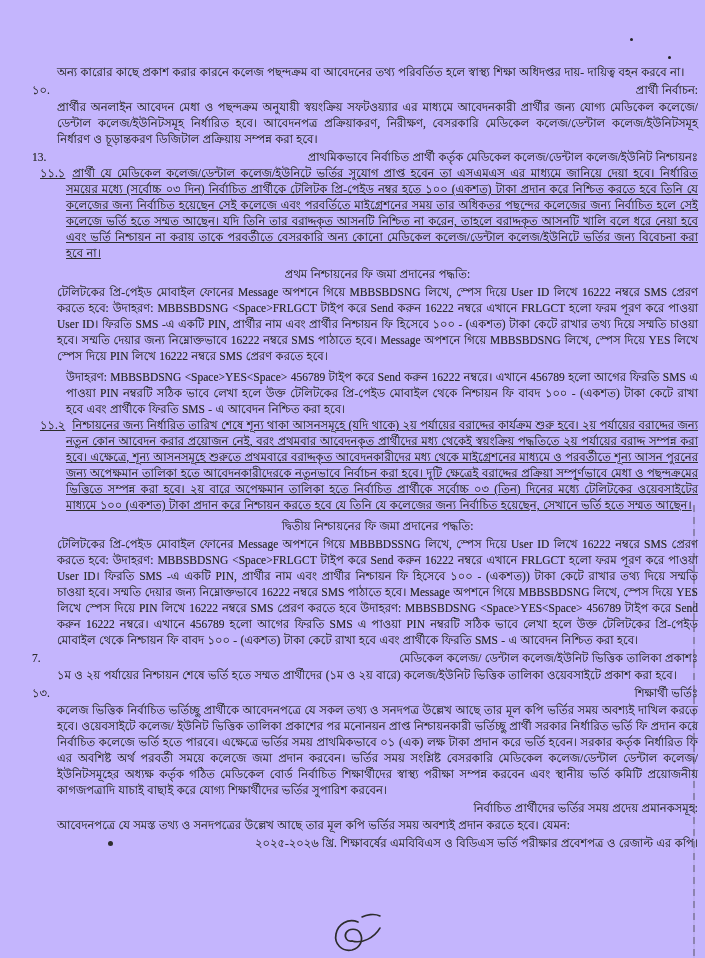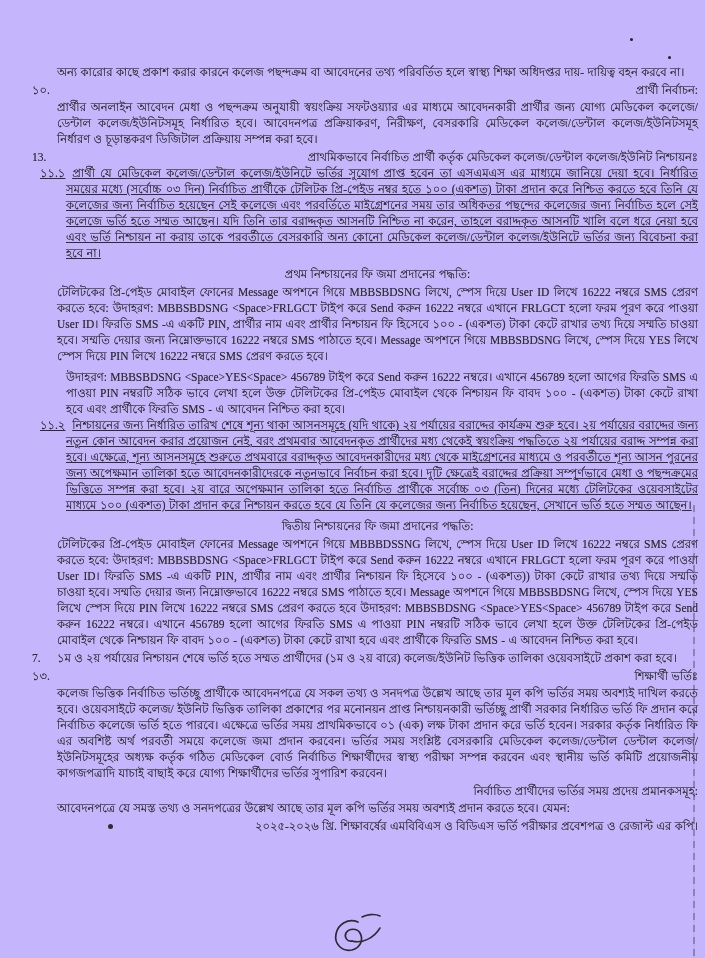--- a/index.html
+++ b/index.html
@@ -76,20 +76,21 @@
     <p class="fee-body">টেলিটকের প্রি-পেইড মোবাইল ফোনের Message অপশনে গিয়ে MBBSBDSNG লিখে, স্পেস দিয়ে User ID লিখে 16222 নম্বরে SMS  প্রেরণ করতে হবে: উদাহরণ: MBBSBDSNG &lt;Space&gt;FRLGCT টাইপ করে Send করুন 16222 নম্বরে  এখানে FRLGCT হলো ফরম  পূরণ করে পাওয়া User ID। ফিরতি SMS -এ একটি PIN, প্রার্থীর নাম এবং প্রার্থীর নিশ্চায়ন ফি হিসেবে ১০০ - (একশত) টাকা কেটে রাখার তথ্য দিয়ে সম্মতি চাওয়া হবে। সম্মতি দেয়ার জন্য নিম্নোক্তভাবে 16222 নম্বরে SMS পাঠাতে হবে। Message অপশনে গিয়ে MBBSBDSNG লিখে, স্পেস দিয়ে YES লিখে স্পেস দিয়ে PIN লিখে 16222 নম্বরে SMS প্রেরণ করতে হবে।</p>
     <p class="example">উদাহরণ: MBBSBDSNG &lt;Space&gt;YES&lt;Space&gt; 456789 টাইপ করে Send করুন 16222 নম্বরে। এখানে 456789 হলো আগের ফিরতি SMS এ পাওয়া PIN নম্বরটি সঠিক ভাবে লেখা হলে উক্ত টেলিটকের প্রি-পেইড মোবাইল থেকে নিশ্চায়ন ফি বাবদ ১০০ - (একশত) টাকা কেটে রাখা হবে এবং প্রার্থীকে ফিরতি SMS - এ আবেদন নিশ্চিত করা হবে।</p>
 
     <p class="subitem"><span class="num">১১.২</span><span>নিশ্চায়নের জন্য নির্ধারিত তারিখ শেষে শূন্য থাকা আসনসমূহে (যদি থাকে) ২য় পর্যায়ের বরাদ্দের কার্যক্রম শুরু হবে। ২য় পর্যায়ের বরাদ্দের জন্য নতুন কোন আবেদন করার প্রয়োজন নেই, বরং প্রথমবার আবেদনকৃত প্রার্থীদের মধ্য থেকেই স্বয়ংক্রিয় পদ্ধতিতে ২য় পর্যায়ের বরাদ্দ সম্পন্ন করা হবে। এক্ষেত্রে, শূন্য আসনসমূহে শুরুতে প্রথমবারে বরাদ্দকৃত আবেদনকারীদের মধ্য থেকে মাইগ্রেশনের মাধ্যমে ও পরবর্তীতে শূন্য আসন পুরনের জন্য অপেক্ষমান তালিকা হতে আবেদনকারীদেরকে নতুনভাবে নির্বাচন করা হবে। দুটি ক্ষেত্রেই বরাদ্দের প্রক্রিয়া সম্পূর্ণভাবে মেধা ও পছন্দক্রমের ভিত্তিতে সম্পন্ন করা হবে। ২য় বারে অপেক্ষমান তালিকা হতে নির্বাচিত প্রার্থীকে সর্বোচ্চ ০৩ (তিন) দিনের মধ্যে টেলিটকের ওয়েবসাইটের মাধ্যমে ১০০ (একশত) টাকা প্রদান করে নিশ্চায়ন করতে হবে যে তিনি যে কলেজের জন্য নির্বাচিত হয়েছেন, সেখানে ভর্তি হতে সম্মত আছেন।</span></p>
 
     <p class="fee-head u">দ্বিতীয় নিশ্চায়নের ফি জমা প্রদানের পদ্ধতি:</p>
     <p class="fee-body">টেলিটকের প্রি-পেইড মোবাইল ফোনের Message অপশনে গিয়ে MBBBDSSNG লিখে, স্পেস দিয়ে User ID লিখে 16222 নম্বরে SMS  প্রেরণ করতে হবে: উদাহরণ: MBBSBDSNG &lt;Space&gt;FRLGCT টাইপ করে Send করুন 16222 নম্বরে  এখানে FRLGCT হলো ফরম পূরণ করে পাওয়া User ID। ফিরতি SMS -এ একটি PIN, প্রার্থীর নাম এবং প্রার্থীর নিশ্চায়ন ফি হিসেবে ১০০ - (একশত)) টাকা কেটে রাখার তথ্য দিয়ে সম্মতি চাওয়া হবে। সম্মতি দেয়ার জন্য নিম্নোক্তভাবে 16222 নম্বরে SMS পাঠাতে হবে। Message অপশনে গিয়ে MBBSBDSNG লিখে, স্পেস দিয়ে YES লিখে স্পেস দিয়ে PIN লিখে 16222 নম্বরে SMS প্রেরণ করতে হবে উদাহরণ: MBBSBDSNG &lt;Space&gt;YES&lt;Space&gt; 456789 টাইপ করে Send করুন 16222 নম্বরে। এখানে 456789 হলো আগের ফিরতি SMS এ পাওয়া PIN নম্বরটি সঠিক ভাবে লেখা হলে উক্ত টেলিটকের প্রি-পেইড মোবাইল থেকে নিশ্চায়ন ফি বাবদ ১০০ - (একশত) টাকা কেটে রাখা হবে এবং প্রার্থীকে ফিরতি SMS - এ আবেদন নিশ্চিত করা হবে।</p>
 
     <div class="sec-head">
       <span class="num">7.</span>
+      <span class="u">মেডিকেল কলেজ/ ডেন্টাল কলেজ/ইউনিট ভিত্তিক তালিকা প্রকাশঃ</span>
     </div>
     <p class="sec-body">১ম ও ২য় পর্যায়ের নিশ্চায়ন শেষে ভর্তি হতে সম্মত প্রার্থীদের (১ম ও ২য় বারে) কলেজ/ইউনিট ভিত্তিক তালিকা ওয়েবসাইটে প্রকাশ করা হবে।</p>
 
     <div class="sec-head">
       <span class="num">১৩.</span>
       <span class="u">শিক্ষার্থী ভর্তিঃ</span>
     </div>
     <p class="sec-body">কলেজ ভিত্তিক নির্বাচিত ভর্তিচ্ছু প্রার্থীকে আবেদনপত্রে যে সকল তথ্য ও সনদপত্র উল্লেখ আছে তার মূল কপি ভর্তির সময় অবশ্যই দাখিল করতে হবে। ওয়েবসাইটে কলেজ/ ইউনিট ভিত্তিক তালিকা প্রকাশের পর মনোনয়ন প্রাপ্ত নিশ্চায়নকারী ভর্তিচ্ছু প্রার্থী সরকার নির্ধারিত  ভর্তি ফি প্রদান করে নির্বাচিত কলেজে ভর্তি হতে পারবে। এক্ষেত্রে ভর্তির সময় প্রাথমিকভাবে ০১ (এক) লক্ষ টাকা প্রদান করে ভর্তি হবেন। সরকার কর্তৃক নির্ধারিত ফি এর  অবশিষ্ট  অর্থ  পরবর্তী  সময়ে  কলেজে  জমা  প্রদান  করবেন।  ভর্তির  সময়  সংশ্লিষ্ট  বেসরকারি  মেডিকেল  কলেজ/ডেন্টাল  ডেন্টাল কলেজ/ইউনিটসমূহের অধ্যক্ষ কর্তৃক গঠিত মেডিকেল বোর্ড নির্বাচিত শিক্ষার্থীদের স্বাস্থ্য পরীক্ষা সম্পন্ন করবেন এবং স্থানীয় ভর্তি কমিটি প্রয়োজনীয় কাগজপত্রাদি যাচাই বাছাই করে যোগ্য শিক্ষার্থীদের ভর্তির সুপারিশ করবেন।</p>
 
     <p class="proof-head u">নির্বাচিত প্রার্থীদের ভর্তির সময় প্রদেয় প্রমানকসমূহ:</p>

